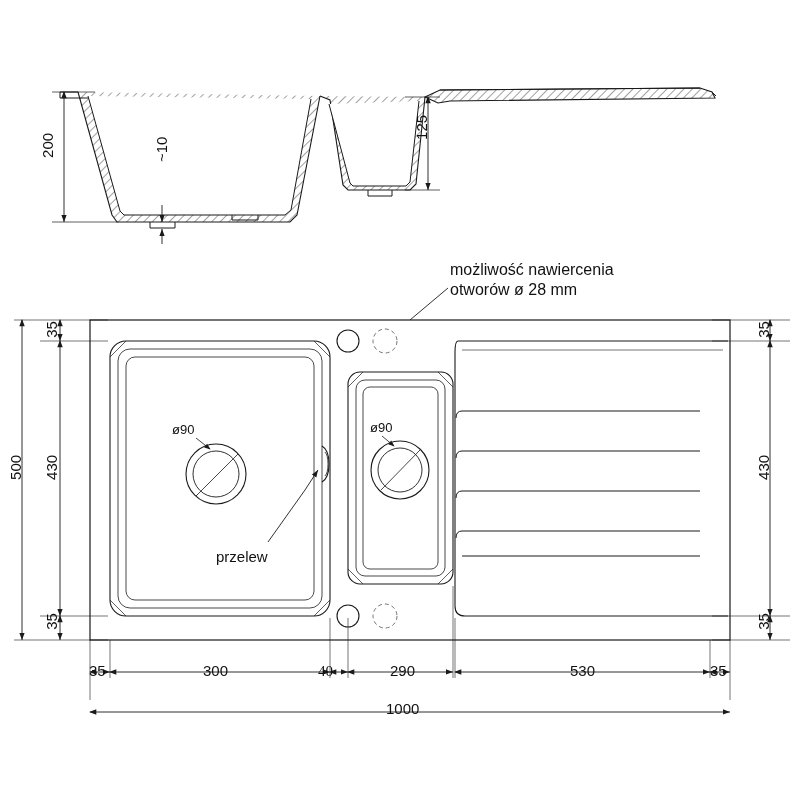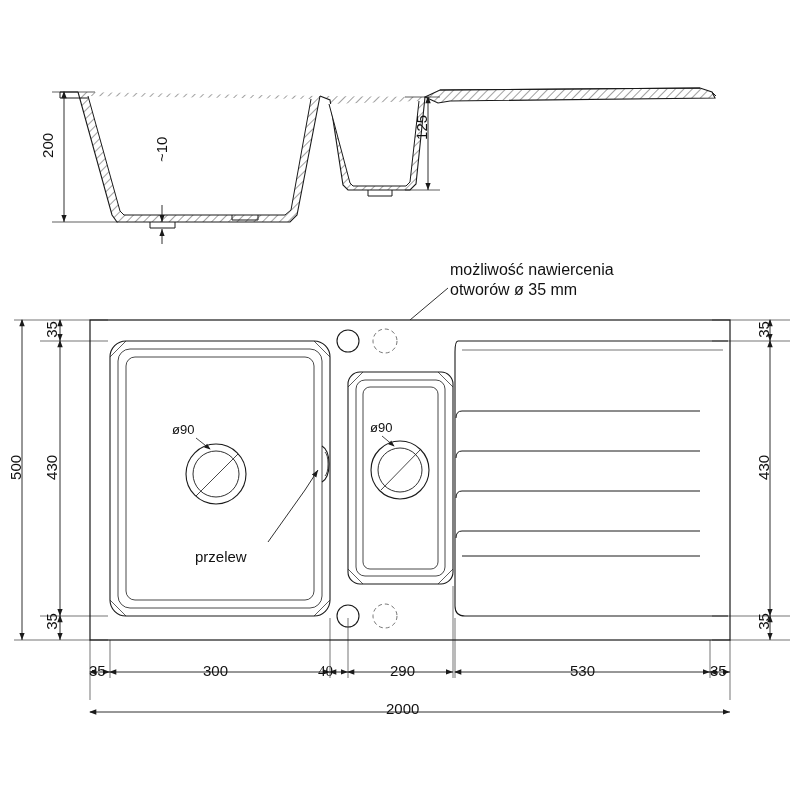--- a/index.html
+++ b/index.html
@@ -203,25 +203,25 @@
 
   <div class="lbl" style="left:150px; top:140px;">
     <span class="rot90" style="display:inline-block;">~10</span>
   </div>
 
   <div class="lbl" style="left:410px; top:118px;">
     <span class="rot90" style="display:inline-block;">125</span>
   </div>
 
   <div class="lbl note" style="left:450px; top:260px;">możliwość nawiercenia</div>
-  <div class="lbl note" style="left:450px; top:280px;">otworów ø 35 mm</div>
+  <div class="lbl note" style="left:450px; top:280px;">otworów ø 28 mm</div>
 
   <div class="lbl small" style="left:172px; top:422px;">ø90</div>
   <div class="lbl small" style="left:370px; top:420px;">ø90</div>
-  <div class="lbl" style="left:195px; top:548px;">przelew</div>
+  <div class="lbl" style="left:216px; top:548px;">przelew</div>
 
   <svg class="drawing" viewBox="0 0 800 800" style="pointer-events:none;">
     <path d="M268,542 L305,490 L318,470" stroke="#1a1a1a" stroke-width="0.9" fill="none" marker-end="url(#arrEnd)"></path>
   </svg>
 
   <div class="lbl" style="left:44px; top:320px;">
     <span class="rot90" style="display:inline-block;">35</span>
   </div>
   <div class="lbl" style="left:40px; top:458px;">
     <span class="rot90" style="display:inline-block;">430</span>
@@ -243,15 +243,15 @@
     <span class="rot90" style="display:inline-block;">35</span>
   </div>
 
   <div class="lbl" style="left:89px; top:662px;">35</div>
   <div class="lbl" style="left:203px; top:662px;">300</div>
   <div class="lbl" style="left:318px; top:662px;font-family:Liberation Serif, serif;">40</div>
   <div class="lbl" style="left:390px; top:662px;">290</div>
   <div class="lbl" style="left:570px; top:662px;">530</div>
   <div class="lbl" style="left:710px; top:662px;">35</div>
 
-  <div class="lbl" style="left:386px; top:700px;">2000</div>
+  <div class="lbl" style="left:386px; top:700px;">1000</div>
 
 </div>
 
 </body></html>

